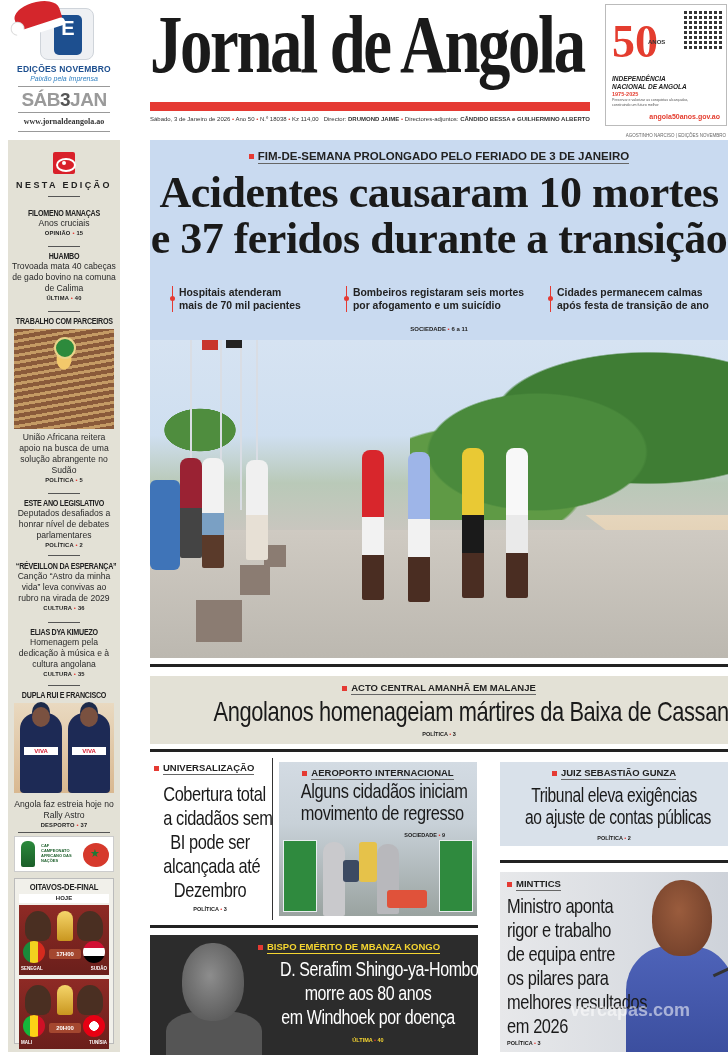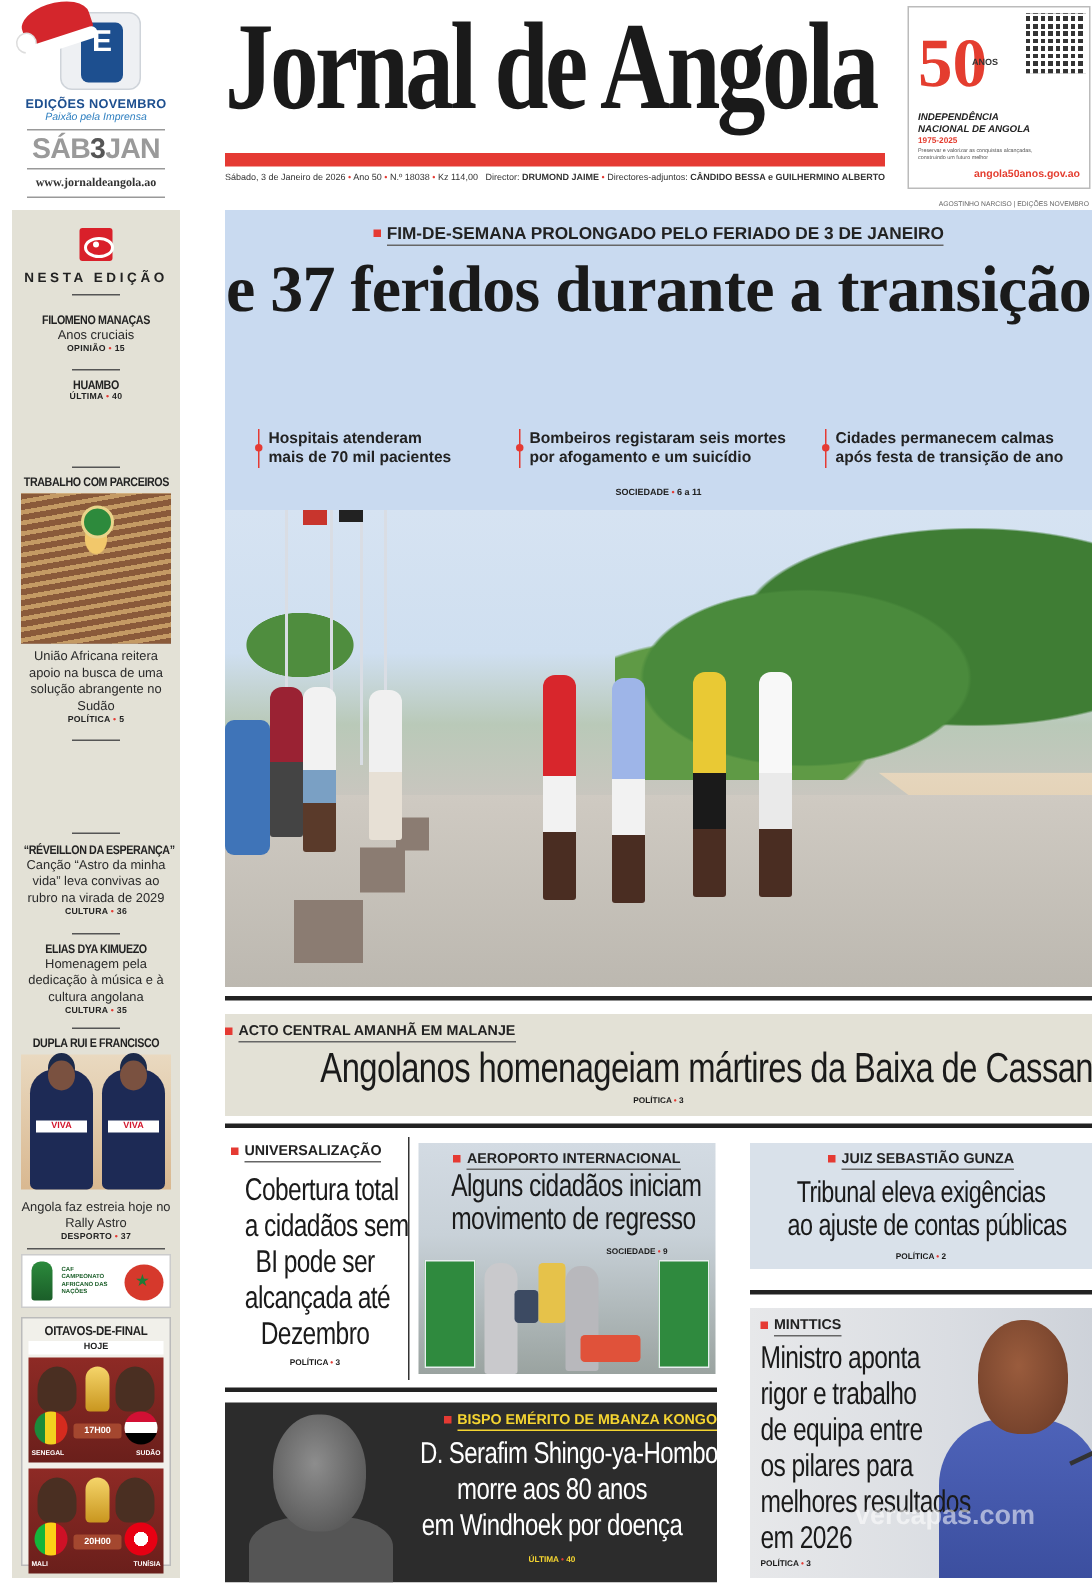--- a/index.html
+++ b/index.html
@@ -94,21 +94,21 @@
 .walk{position:absolute;left:0;top:190px;width:578px;height:128px;background:linear-gradient(#cfcac2,#bcb8b0)}
 .beach{position:absolute;left:400px;top:175px;width:178px;height:80px;background:linear-gradient(#e6d6bd,#dcc7a6);clip-path:polygon(20% 0,100% 0,100% 100%,80% 100%)}
 .car{position:absolute;left:0;top:140px;width:30px;height:90px;background:#3f74b8;border-radius:6px}
 .person{position:absolute;width:22px;border-radius:8px 8px 2px 2px}
 .flag-pole{position:absolute;top:-40px;width:2px;height:210px;background:#d9dde4}
 .flagp{position:absolute;width:16px;height:40px}
 .bench{position:absolute;background:#8b7c72}
 
 #rule1{left:150px;top:664px;width:578px;height:3px;background:#222}
 #malanje{left:150px;top:676px;width:578px;height:68px;background:#e3e1d6}
-#malanje .kicker{position:absolute;left:0;top:6px;width:578px;font-size:9.5px}
+#malanje .kicker{position:absolute;left:0;top:6px;width:578px;text-align:center;font-size:9.5px}
 #malanje .head{position:absolute;left:0;top:20px;width:578px;text-align:center;font-size:28px;line-height:32px;color:#1a1a1a;font-family:"Liberation Sans Narrow","Liberation Sans",sans-serif;transform:scaleX(.78);transform-origin:center top;white-space:nowrap;letter-spacing:-.5px}
 #malanje .sec{position:absolute;left:0;top:55px;width:578px;text-align:center;font-size:5.5px;font-weight:bold}
 #rule2{left:150px;top:749px;width:578px;height:3px;background:#222}
 
 .narrow{font-family:"Liberation Sans Narrow","Liberation Sans",sans-serif;letter-spacing:-.5px}
 #univ{left:150px;top:758px;width:120px;height:160px}
 #univ .kicker{position:absolute;left:4px;top:4px;font-size:9.5px}
 #univ .head{position:absolute;left:0;top:24px;width:120px;text-align:center;font-size:21px;line-height:24px;color:#1a1a1a;transform:scaleX(.78);transform-origin:center top;white-space:nowrap}
 #univ .sec{position:absolute;left:0;top:148px;width:120px;text-align:center;font-size:5.5px;font-weight:bold}
 #vdiv{left:272px;top:758px;width:1px;height:162px;background:#333}
@@ -131,21 +131,21 @@
 .minister{position:absolute;left:120px;top:8px;width:108px;height:172px}
 .minister .face{position:absolute;left:32px;top:0;width:60px;height:76px;border-radius:48% 48% 45% 45%;background:radial-gradient(ellipse at 45% 40%,#9a5c3d,#6a3a26)}
 .minister .body{position:absolute;left:6px;top:66px;width:108px;height:110px;background:linear-gradient(#4e63b9,#3b4e9e);border-radius:40% 40% 0 0}
 .mic{position:absolute;left:92px;top:88px;width:30px;height:3px;background:#333;transform:rotate(-25deg)}
 .watermark{position:absolute;left:70px;top:128px;font-size:18px;color:rgba(255,255,255,.55);font-weight:bold;white-space:nowrap}
 #rule4{left:150px;top:925px;width:328px;height:3px;background:#222}
 #bispo{left:150px;top:935px;width:328px;height:120px;background:#2c2c2c;overflow:hidden}
 #bispo .portrait{position:absolute;left:16px;top:2px;width:92px;height:118px}
 #bispo .head-c{position:absolute;left:16px;top:6px;width:62px;height:78px;border-radius:48% 48% 46% 46%;background:radial-gradient(ellipse at 45% 42%,#8d8d8d,#4a4a4a)}
 #bispo .robe{position:absolute;left:0;top:74px;width:96px;height:50px;background:#555;border-radius:40% 40% 0 0}
-#bispo .kicker{position:absolute;left:108px;top:6px;width:220px;text-align:right;font-size:9.5px;color:#f5d531}
+#bispo .kicker{position:absolute;left:108px;top:6px;width:220px;text-align:left;font-size:9.5px;color:#f5d531}
 #bispo .kicker .u{border-bottom-color:#f5d531}
 #bispo .head{position:absolute;left:108px;top:22px;width:220px;text-align:center;font-size:20px;line-height:24px;color:#fff;transform:scaleX(.8);transform-origin:center top;white-space:nowrap}
 #bispo .sec{position:absolute;left:108px;top:102px;width:220px;text-align:center;font-size:5.5px;font-weight:bold;color:#f5d531}
 </style>
 </head>
 <body>
 
 <div id="brand" class="abs">
   <div class="logo">
       <div class="e">E</div>
@@ -189,32 +189,38 @@
 
   <div class="sb-sec" style="top:68px">
     <div class="sb-h">FILOMENO MANAÇAS</div>
     <div class="sb-t">Anos cruciais</div>
     <div class="sb-s"><span>OPINIÃO</span> <span class="dot">•</span> <span>15</span></div>
   </div>
   <div class="sb-rule" style="top:106px"></div>
 
   <div class="sb-sec" style="top:111px">
     <div class="sb-h">HUAMBO</div>
+    <div class="sb-t">Trovoada mata 40 cabeças de gado bovino na comuna de Calima</div>
     <div class="sb-s"><span>ÚLTIMA</span> <span class="dot">•</span> <span>40</span></div>
   </div>
   <div class="sb-rule" style="top:171px"></div>
 
   <div class="sb-sec" style="top:176px">
     <div class="sb-h">TRABALHO COM PARCEIROS</div>
     <div class="sb-img au-img"></div>
     <div class="sb-t" style="margin-top:3px">União Africana reitera apoio na busca de uma solução abrangente no Sudão</div>
     <div class="sb-s"><span>POLÍTICA</span> <span class="dot">•</span> <span>5</span></div>
   </div>
   <div class="sb-rule" style="top:353px"></div>
 
+  <div class="sb-sec" style="top:358px">
+    <div class="sb-h">ESTE ANO LEGISLATIVO</div>
+    <div class="sb-t">Deputados desafiados a honrar nível de debates parlamentares</div>
+    <div class="sb-s"><span>POLÍTICA</span> <span class="dot">•</span> <span>2</span></div>
+  </div>
   <div class="sb-rule" style="top:415px"></div>
 
   <div class="sb-sec" style="top:421px">
     <div class="sb-h">“RÉVEILLON DA ESPERANÇA”</div>
     <div class="sb-t">Canção “Astro da minha vida” leva convivas ao rubro na virada de 2029</div>
     <div class="sb-s"><span>CULTURA</span> <span class="dot">•</span> <span>36</span></div>
   </div>
   <div class="sb-rule" style="top:482px"></div>
 
   <div class="sb-sec" style="top:487px">
@@ -287,20 +293,21 @@
     <div class="person" style="left:212px;top:110px;height:150px;background:linear-gradient(#d8262c 0 45%,#f2f2f2 45% 70%,#4a2d22 70%)"></div>
     <div class="person" style="left:258px;top:112px;height:150px;background:linear-gradient(#9eb5e8 0 45%,#f2f2f2 45% 70%,#4a2d22 70%)"></div>
     <div class="person" style="left:312px;top:108px;height:150px;background:linear-gradient(#e9c934 0 45%,#1a1a1a 45% 70%,#4a2d22 70%)"></div>
     <div class="person" style="left:356px;top:108px;height:150px;background:linear-gradient(#f8f8f8 0 45%,#eaeaea 45% 70%,#4a2d22 70%)"></div>
     <div class="person" style="left:52px;top:118px;height:110px;background:linear-gradient(#f2f2f2 0 50%,#7aa0c4 50% 70%,#5a3a2a 70%)"></div>
     <div class="person" style="left:30px;top:118px;height:100px;background:linear-gradient(#9a2233 0 50%,#444 50%)"></div>
     <div class="person" style="left:96px;top:120px;height:100px;background:linear-gradient(#f0f0f0 0 55%,#e7e0d5 55%)"></div>
   </div>
   <div class="kicker"><span class="sq"></span><span class="u">FIM-DE-SEMANA PROLONGADO PELO FERIADO DE 3 DE JANEIRO</span></div>
   <div class="head">
+      <div>Acidentes causaram 10 mortes</div>
       <div>e 37 feridos durante a transição</div>
     </div>
   <div class="bullets">
     <div class="b" style="width:160px">
         <div>Hospitais atenderam</div>
         <div>mais de 70 mil pacientes</div>
       </div>
     <div class="b" style="width:190px">
         <div>Bombeiros registaram seis mortes</div>
         <div>por afogamento e um suicídio</div>

